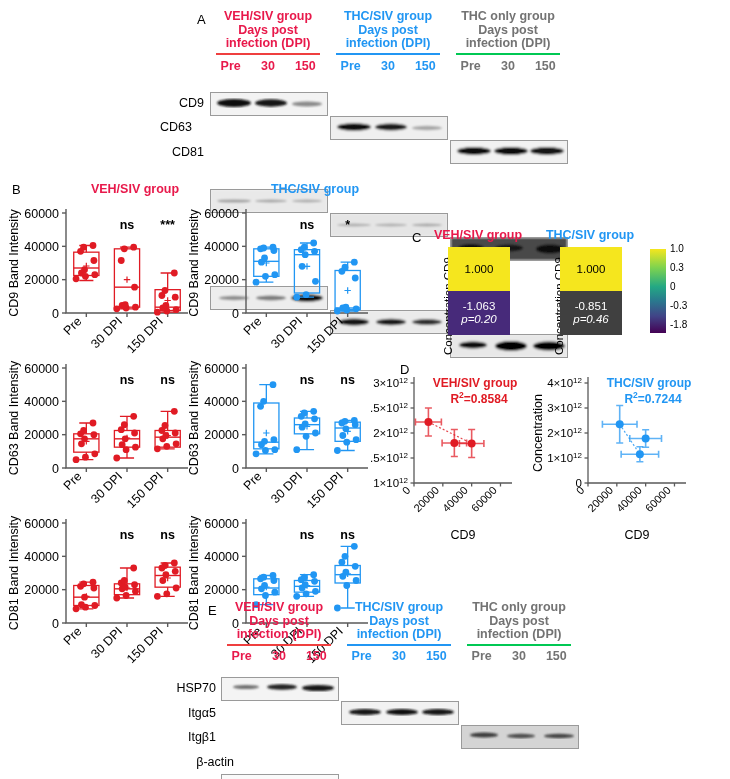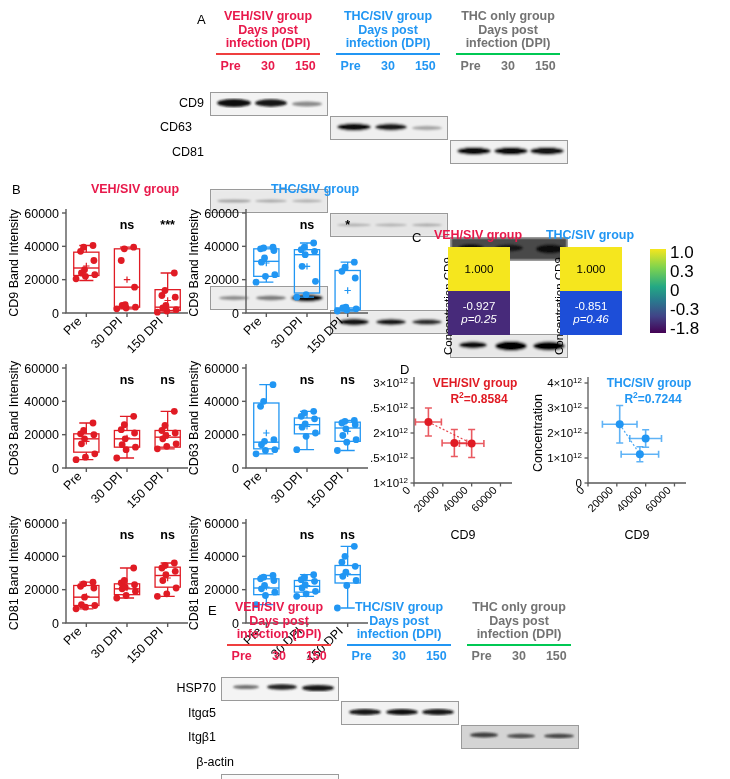--- a/index.html
+++ b/index.html
@@ -15,21 +15,21 @@
   .redline{background:#ef3f3f;height:2.5px;}
   .blueline{background:#2196f3;height:2.5px;}
   .greenline{background:#00c853;height:2.5px;}
   .lanelabels{display:flex;font-size:12.5px;font-weight:700;}
   .lanelabels span{flex:1;text-align:center;}
   .blotbox{border:1px solid #9a9a9a;background:#f0f0f0;position:relative;overflow:hidden;}
   .protlab{font-size:12.5px;text-align:right;color:#000;}
   .ytitle{font-size:12.5px;white-space:nowrap;transform-origin:0 0;}
   .hm-cell{position:absolute;display:flex;flex-direction:column;justify-content:center;}
   .hm-val{font-size:11.5px;text-align:center;line-height:13px;}
-  .cb-lab{font-size:17px;}
+  .cb-lab{font-size:10px;}
 </style>
 </head>
 <body>
 
 <div class="abs" style="left:0;top:0;width:730px;height:175px;">
   <div class="abs panel-letter" style="left:197px;top:12px;">A</div>
 
   <div class="abs" style="left:212px;top:10px;width:112px;">
     <div class="ttl red">VEH/SIV group</div>
     <div class="ttl red">Days post</div>
@@ -581,29 +581,29 @@
 <div class="abs" style="left:400px;top:195px;width:330px;height:165px;">
   <div class="abs panel-letter" style="left:12px;top:35px;">C</div>
   <div class="abs ttl red" style="left:22px;top:34px;width:112px;">VEH/SIV group</div>
   <div class="abs ttl blue" style="left:134px;top:34px;width:112px;">THC/SIV group</div>
 
   <div class="abs ytitle" style="left:42px;top:160px;transform:rotate(-90deg);font-size:11.5px;">Concentration CD9</div>
   <div class="abs hm-cell" style="left:48px;top:52px;width:62px;height:44px;background:#f5e61e;">
     <div class="hm-val" style="color:#000;">1.000</div>
   </div>
   <div class="abs hm-cell" style="left:48px;top:96px;width:62px;height:44px;background:#472a7a;">
-    <div class="hm-val" style="color:#fff;">-0.927</div>
-    <div class="hm-val" style="color:#fff;font-style:italic;">p=0.25</div>
+    <div class="hm-val" style="color:#fff;">-1.063</div>
+    <div class="hm-val" style="color:#fff;font-style:italic;">p=0.20</div>
   </div>
 
   <div class="abs ytitle" style="left:153px;top:160px;transform:rotate(-90deg);font-size:11.5px;">Concentration CD9</div>
   <div class="abs hm-cell" style="left:160px;top:52px;width:62px;height:44px;background:#f5e61e;">
     <div class="hm-val" style="color:#000;">1.000</div>
   </div>
-  <div class="abs hm-cell" style="left:160px;top:96px;width:62px;height:44px;background:#1d4ed8;">
+  <div class="abs hm-cell" style="left:160px;top:96px;width:62px;height:44px;background:#404040;">
     <div class="hm-val" style="color:#fff;">-0.851</div>
     <div class="hm-val" style="color:#fff;font-style:italic;">p=0.46</div>
   </div>
 
   <div class="abs" style="left:250px;top:54px;width:16px;height:84px;
        background:linear-gradient(to bottom,#f5e61e 0%,#7fd34e 22%,#23a884 45%,#2a788e 62%,#414487 80%,#440154 100%);"></div>
   <div class="abs cb-lab" style="left:270px;top:48px;">1.0</div>
   <div class="abs cb-lab" style="left:270px;top:67px;">0.3</div>
   <div class="abs cb-lab" style="left:270px;top:86px;">0</div>
   <div class="abs cb-lab" style="left:270px;top:105px;">-0.3</div>

